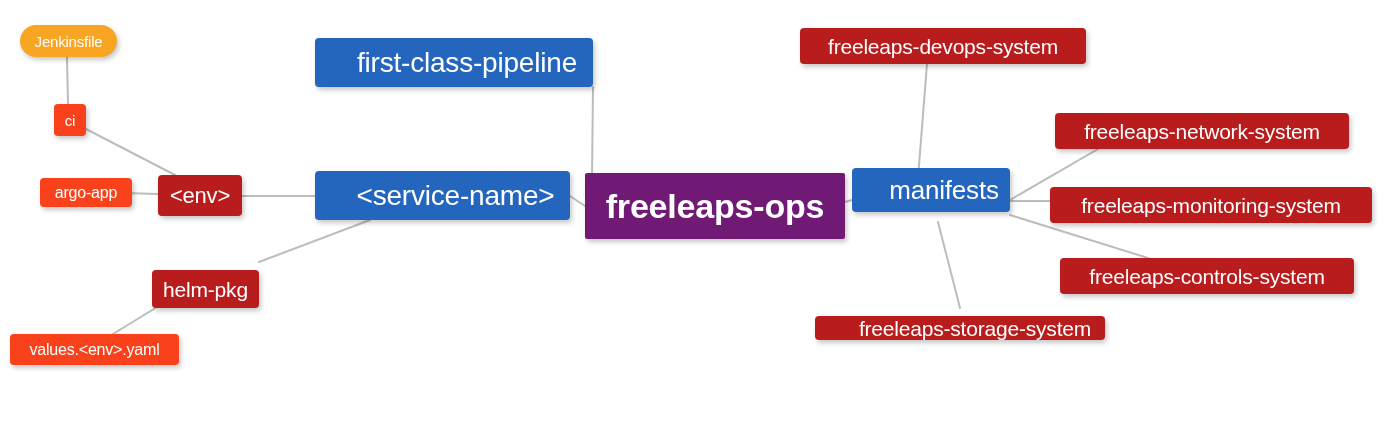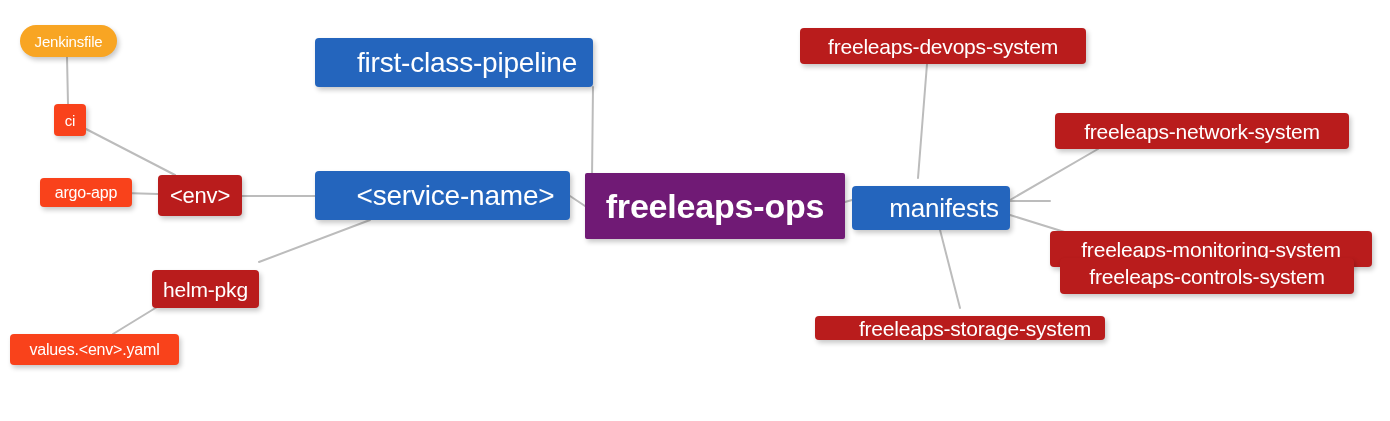--- a/index.html
+++ b/index.html
@@ -83,20 +83,20 @@
   <div id="node-layer">
       <div class="node node-orange" style="left: 20px; top: 25px; width: 97px; height: 32px; font-size: 15px;">Jenkinsfile</div>
       <div class="node node-red" style="left: 54px; top: 104px; width: 32px; height: 32px; font-size: 15px;">ci</div>
       <div class="node node-red" style="left: 40px; top: 178px; width: 92px; height: 29px; font-size: 16px;">argo-app</div>
       <div class="node node-green" style="left: 158px; top: 175px; width: 84px; height: 41px; font-size: 22px;">&lt;env&gt;</div>
       <div class="node node-green" style="left: 152px; top: 270px; width: 107px; height: 38px; font-size: 21px;">helm-pkg</div>
       <div class="node node-red" style="left: 10px; top: 334px; width: 169px; height: 31px; font-size: 16px;">values.&lt;env&gt;.yaml</div>
       <div class="node node-blue" style="left: 315px; top: 171px; width: 255px; height: 49px; font-size: 28px;">&lt;service-name&gt;</div>
       <div class="node node-blue" style="left: 315px; top: 38px; width: 278px; height: 49px; font-size: 28px;">first-class-pipeline</div>
       <div class="node node-root" style="left: 585px; top: 173px; width: 260px; height: 66px; font-size: 34px;">freeleaps-ops</div>
-      <div class="node node-blue" style="left: 852px; top: 186px; width: 158px; height: 44px; font-size: 26px;">manifests</div>
+      <div class="node node-blue" style="left: 852px; top: 168px; width: 158px; height: 44px; font-size: 26px;">manifests</div>
       <div class="node node-green" style="left: 800px; top: 28px; width: 286px; height: 36px; font-size: 21px;">freeleaps-devops-system</div>
       <div class="node node-green" style="left: 1055px; top: 113px; width: 294px; height: 36px; font-size: 21px;">freeleaps-network-system</div>
-      <div class="node node-green" style="left: 1050px; top: 187px; width: 322px; height: 36px; font-size: 21px; margin-top: 44px;">freeleaps-monitoring-system</div>
+      <div class="node node-green" style="left: 1050px; top: 187px; width: 322px; height: 36px; font-size: 21px;">freeleaps-monitoring-system</div>
       <div class="node node-green" style="left: 1060px; top: 258px; width: 294px; height: 36px; font-size: 21px;">freeleaps-controls-system</div>
       <div class="node node-green" style="left: 815px; top: 316px; width: 290px; height: 24px; font-size: 21px; padding-left: 40px;">freeleaps-storage-system</div>
     </div>
 </div>
 
 </body></html>

